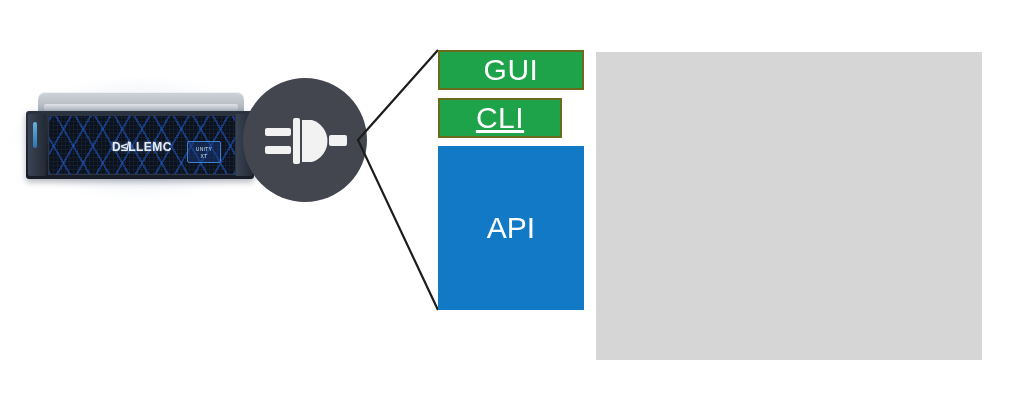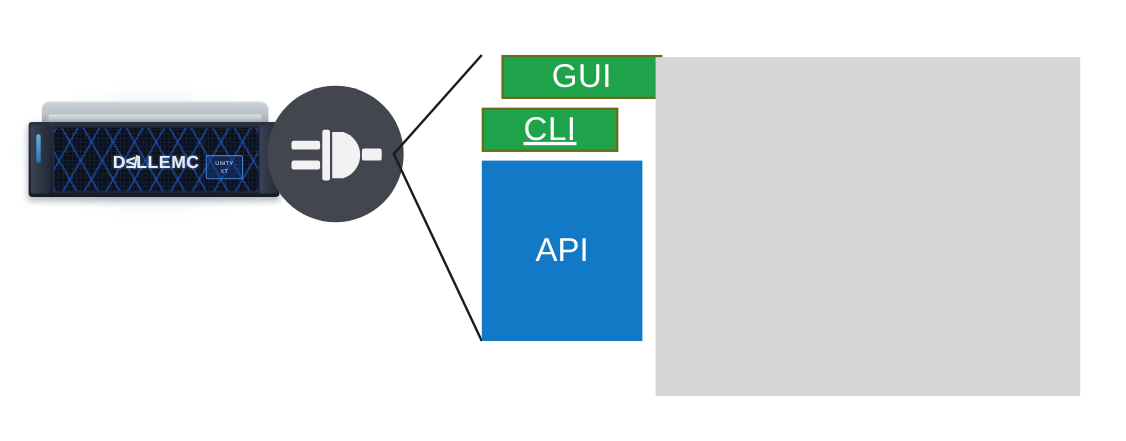--- a/index.html
+++ b/index.html
@@ -93,21 +93,21 @@
     width: 4px; height: 26px;
     background: linear-gradient(#6fc6f5, #2b7fc4);
     border-radius: 2px;
     opacity: 0.85;
   }
   #dell-logo {
     position: absolute;
     left: 0; right: 0; top: 24px;
     text-align: center;
     font-family: "Liberation Sans", sans-serif;
-    font-size: 16px;
+    font-size: 12px;
     font-weight: bold;
     letter-spacing: 0.5px;
     color: #e8edf5;
     text-shadow: 0 0 3px rgba(120,170,240,0.7);
   }
   #unity-badge {
     position: absolute;
     right: 14px; top: 25px;
     width: 34px; height: 22px;
     border: 1px solid #3f7fd0;
@@ -145,21 +145,21 @@
     text-align: center;
     color: #ffffff;
   }
   .greenbox {
     background: #1FA34A;
     border: 2px solid #6a6c1c;
     font-size: 30px;
     font-weight: 400;
     letter-spacing: 0.5px;
   }
-  #box-gui { left: 456px; top: 50px; width: 146px; height: 40px; }
+  #box-gui { left: 438px; top: 50px; width: 146px; height: 40px; }
   #box-cli { left: 438px; top: 98px; width: 124px; height: 40px; text-decoration: underline; }
   #box-rest {
     left: 438px; top: 146px; width: 146px; height: 164px;
     background: #1279C6;
     font-size: 30px;
     line-height: 36px;
     font-weight: 400;
   }
 
   

